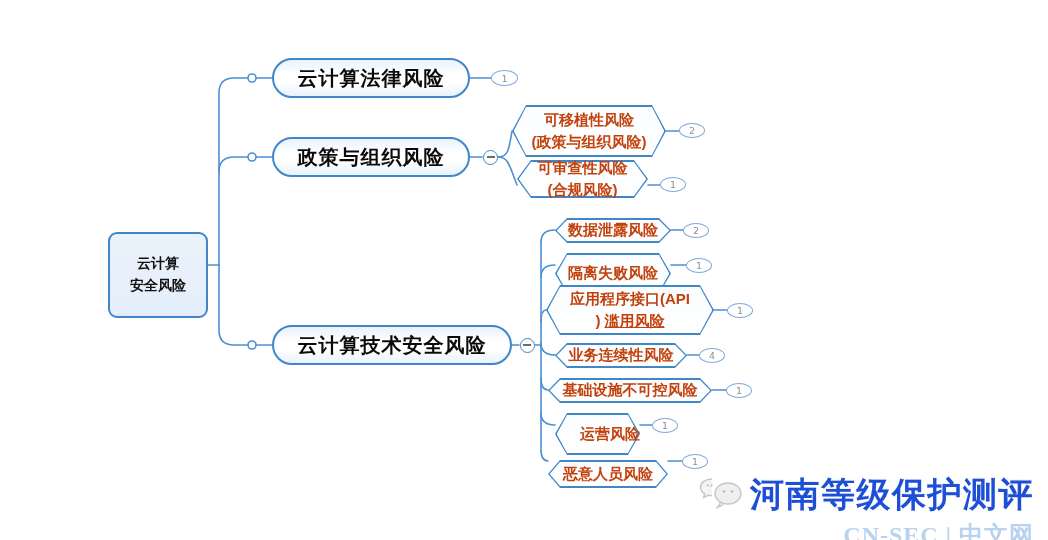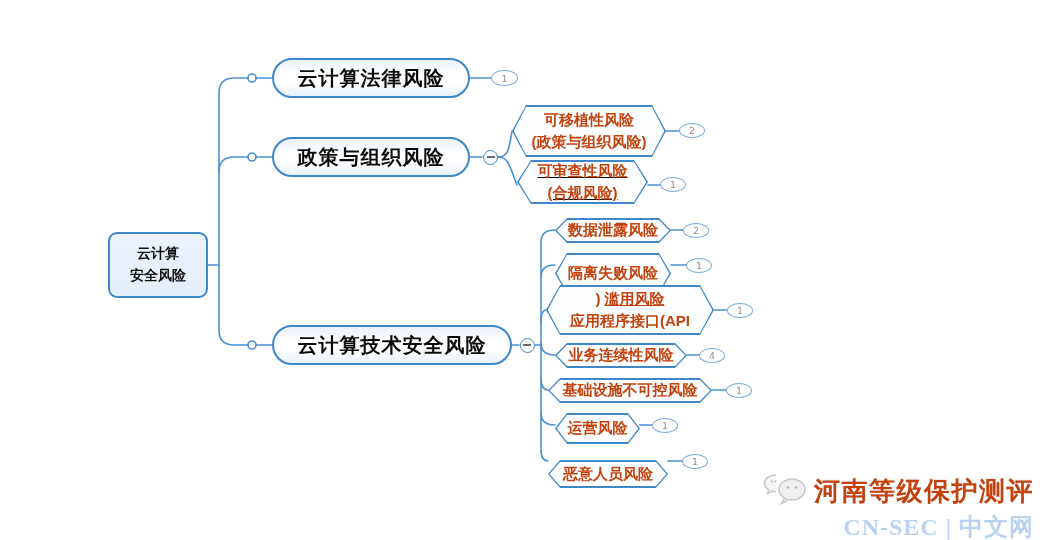--- a/index.html
+++ b/index.html
@@ -1,21 +1,21 @@
 <!DOCTYPE html>
 <html><head>
 <meta charset="utf-8">
 <style>
   html,body{margin:0;padding:0;background:#fff;}
   body{font-family:"Liberation Sans","DejaVu Sans",sans-serif;}
   #canvas{position:relative;width:1048px;height:540px;background:#fff;overflow:hidden;}
   svg.connectors{position:absolute;left:0;top:0;z-index:0;}
 
   
-  .root-node{position:absolute;left:108px;top:232px;width:100px;height:66px;
+  .root-node{position:absolute;left:108px;top:232px;width:100px;height:86px;
     box-sizing:border-box;border:2px solid #3f87c9;border-radius:9px;
     background:linear-gradient(180deg,#eaf2fb,#e4eefa);
     display:flex;flex-direction:column;align-items:center;justify-content:center;
     font-size:14px;font-weight:bold;color:#111;line-height:1.55;z-index:2;}
 
   
   .capsule{position:absolute;box-sizing:border-box;border:2px solid #3f87c9;border-radius:999px;
     background:linear-gradient(180deg,#e9f2fb 0%,#ffffff 38%,#ffffff 62%,#e9f2fb 100%);
     display:flex;align-items:center;justify-content:center;
     font-size:20px;font-weight:bold;color:#0a0a0a;letter-spacing:1px;z-index:2;}
@@ -42,21 +42,21 @@
     display:flex;align-items:center;justify-content:center;
     font-size:9.5px;color:#8f8f8f;z-index:2;font-family:"DejaVu Sans",sans-serif;}
   .badge.b1{width:27px;height:16px;}
 
   .u{text-decoration:underline;}
 
   
   .watermark{position:absolute;right:14px;top:472px;display:flex;flex-direction:column;
     align-items:flex-end;z-index:1;}
   .wm-row{display:flex;align-items:center;gap:6px;}
-  .wm-brand{font-size:26px;font-weight:bold;color:#c2410c;letter-spacing:1.5px;
+  .wm-brand{font-size:34px;font-weight:bold;color:#1d4ed8;letter-spacing:1.5px;
     text-shadow:0 1px 0 #ffffff,0 -1px 0 #efefef;}
   .wm-site{font-size:24px;font-weight:bold;color:#b9d2ef;letter-spacing:1px;
     font-family:"Liberation Serif","DejaVu Serif",serif;margin-top:1px;}
 </style>
 </head>
 <body>
 
 <div id="canvas">
 
   <svg class="connectors" width="1048" height="540" viewBox="0 0 1048 540" fill="none" stroke="#4a90d2" stroke-width="1.6" stroke-linecap="round">
@@ -113,21 +113,21 @@
   <div class="collapse" style="left:483px;top:149.5px;"></div>
 
   <div class="hex big" style="left:512px;top:105px;width:154px;height:52px;">
     <div class="hex-text">
       <div>可移植性风险</div>
       <div>(政策与组织风险)</div>
     </div>
   </div>
   <div class="badge" style="left:679px;top:123px;">2</div>
 
-  <div class="hex big" style="left:517px;top:160px;width:131px;height:44px;text-decoration:underline;">
+  <div class="hex big" style="left:517px;top:160px;width:131px;height:38px;">
     <div class="hex-text">
       <div>可审查性风险</div>
       <div>(合规风险)</div>
     </div>
   </div>
   <div class="badge" style="left:660px;top:177px;">1</div>
 
   <div class="capsule" style="left:272px;top:325px;width:240px;height:40px;">
     <span>云计算技术安全风险</span>
   </div>
@@ -138,37 +138,37 @@
   </div>
   <div class="badge" style="left:683px;top:223px;">2</div>
 
   <div class="hex" style="left:555px;top:253px;width:116px;height:41px;">
     <div class="hex-text">隔离失败风险</div>
   </div>
   <div class="badge" style="left:686px;top:258px;">1</div>
 
   <div class="hex big" style="left:546px;top:285px;width:168px;height:50px;">
     <div class="hex-text">
+      <div>应用程序接口(API</div>
       <div><span>) </span><span class="u">滥用风险</span></div>
-      <div>应用程序接口(API</div>
     </div>
   </div>
   <div class="badge" style="left:727px;top:303px;">1</div>
 
   <div class="hex" style="left:555px;top:343px;width:132px;height:25px;">
     <div class="hex-text">业务连续性风险</div>
   </div>
   <div class="badge" style="left:699px;top:348px;">4</div>
 
   <div class="hex" style="left:548px;top:378px;width:164px;height:25px;">
     <div class="hex-text">基础设施不可控风险</div>
   </div>
   <div class="badge" style="left:726px;top:383px;">1</div>
 
-  <div class="hex" style="left:555px;top:413px;width:85px;height:31px;">
+  <div class="hex" style="left:555px;top:413px;width:85px;height:42px;justify-content:flex-end;">
     <div class="hex-text">运营风险</div>
   </div>
   <div class="badge" style="left:652px;top:418px;">1</div>
 
   <div class="hex" style="left:548px;top:460px;width:120px;height:28px;">
     <div class="hex-text">恶意人员风险</div>
   </div>
   <div class="badge" style="left:682px;top:454px;">1</div>
 
   <div class="watermark">

